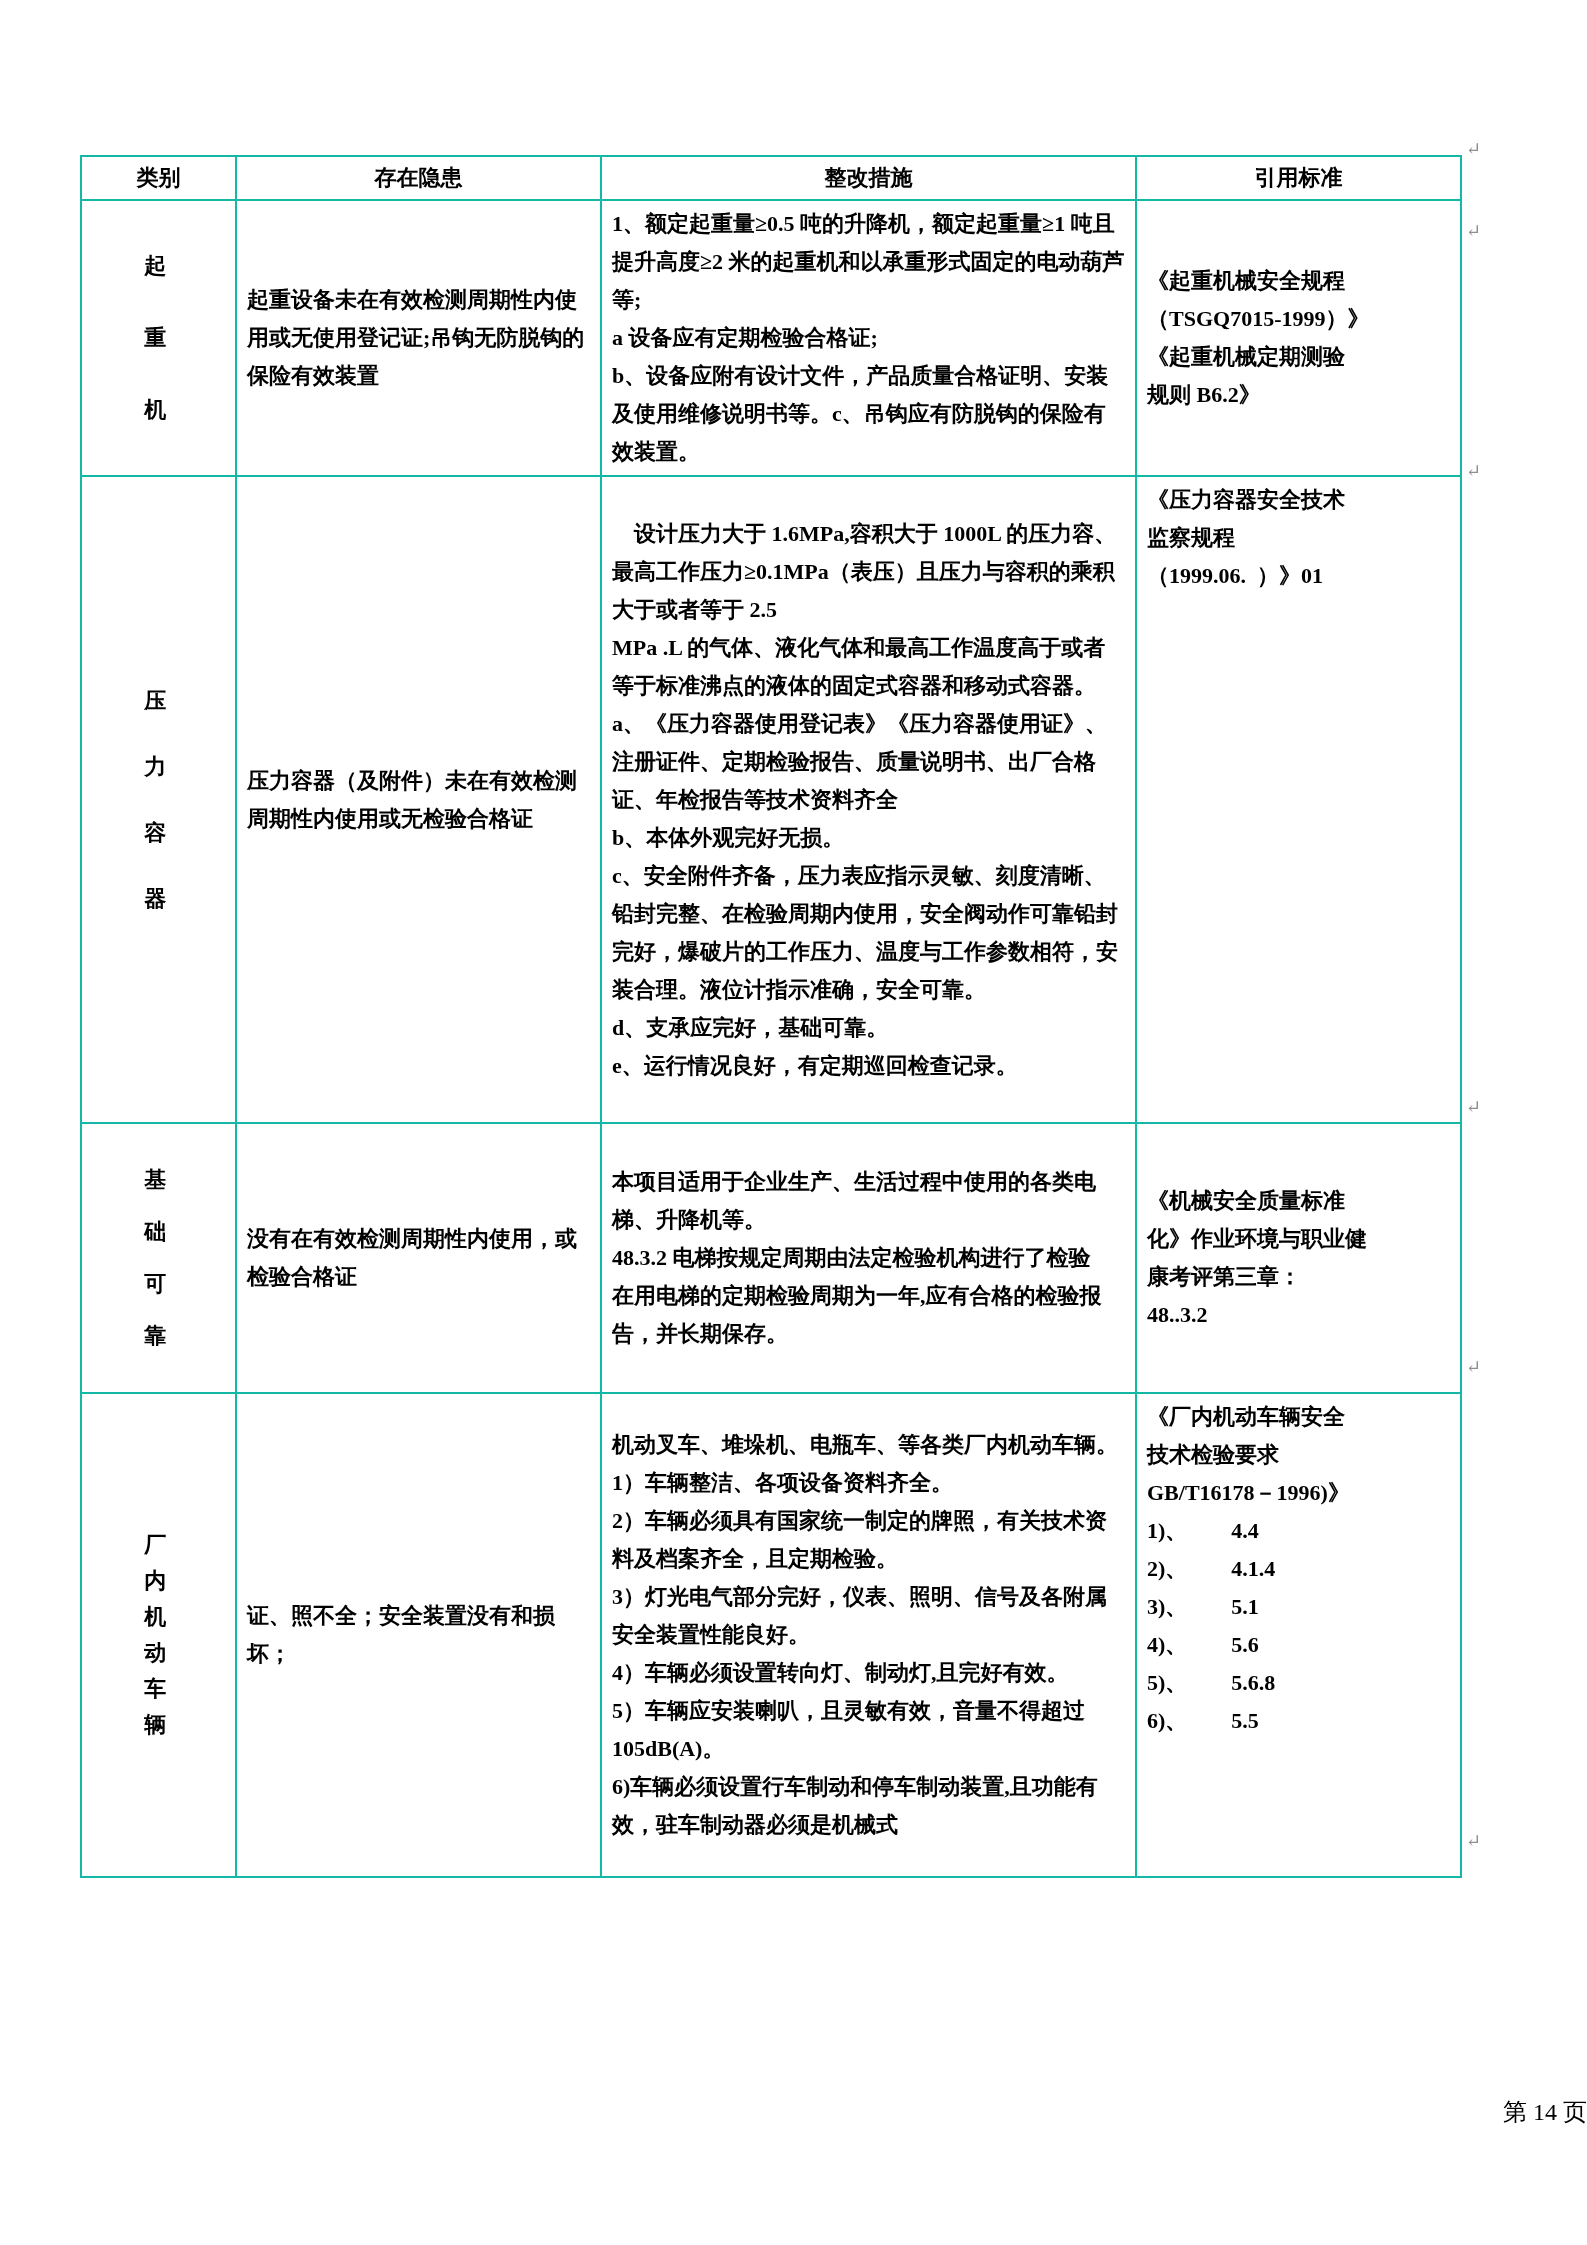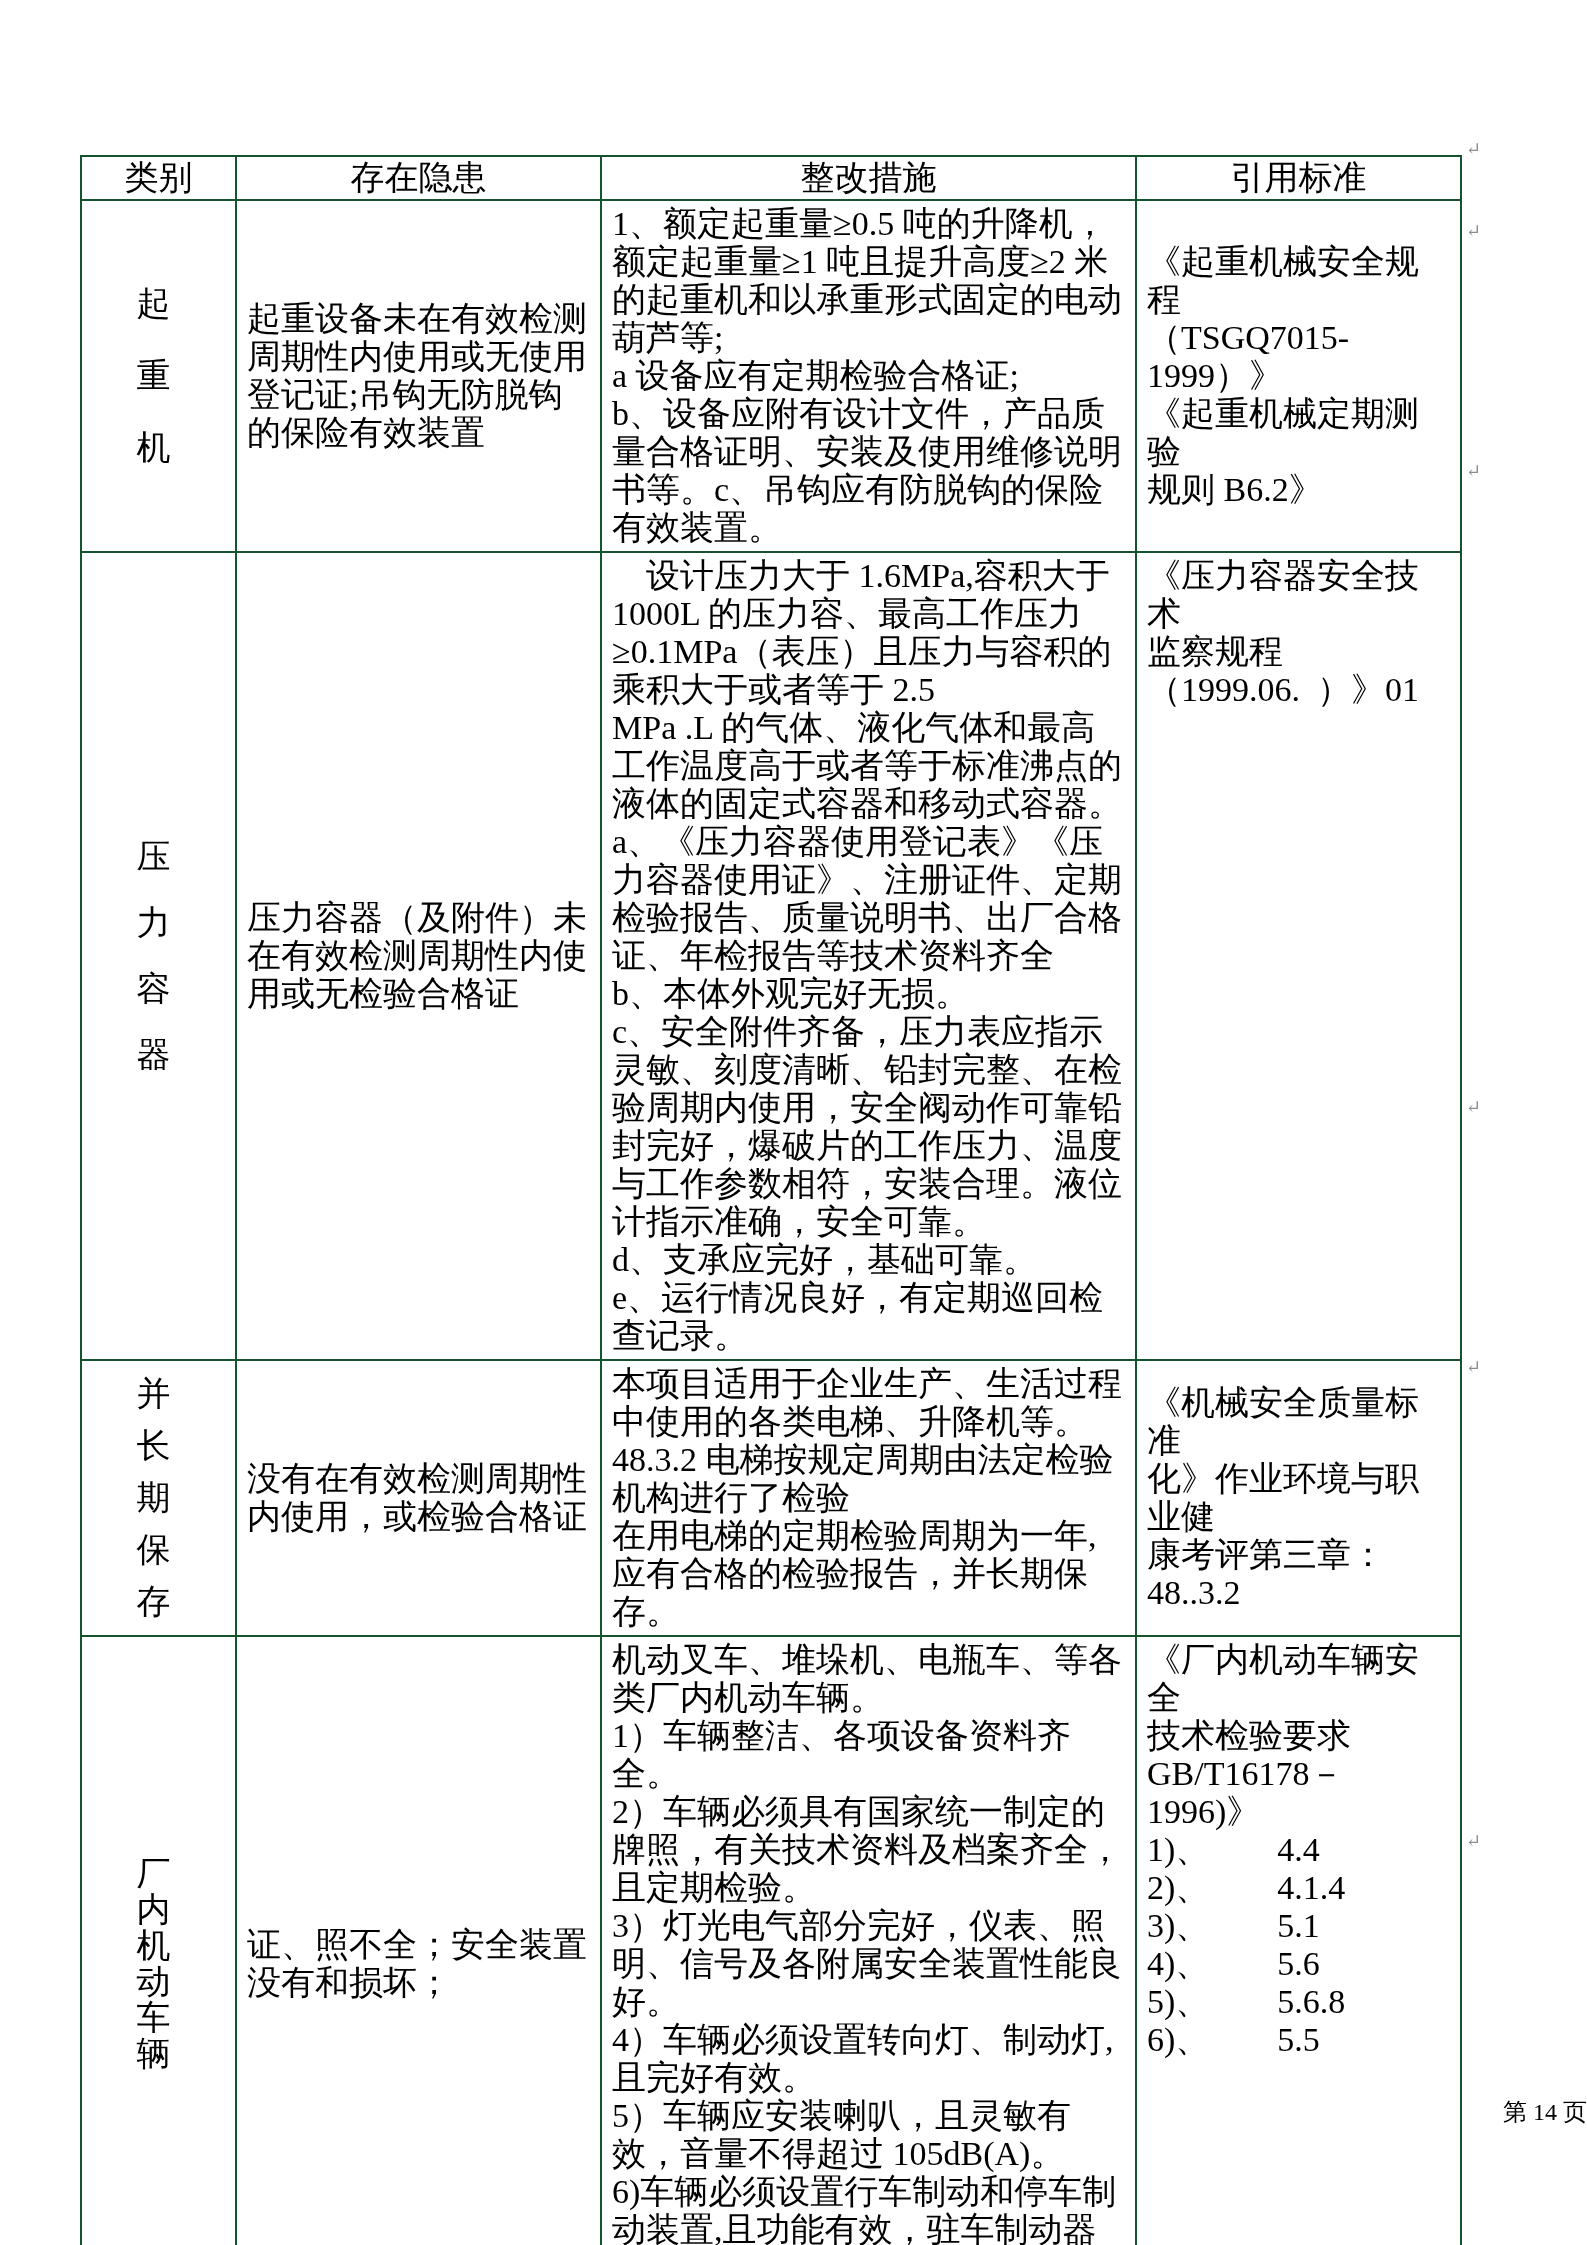--- a/index.html
+++ b/index.html
@@ -5,22 +5,22 @@
   html,body{margin:0;padding:0;}
   body{
     width:1587px;height:2245px;position:relative;background:#ffffff;color:#000;
     font-family:"Liberation Serif","DejaVu Serif",serif;
   }
   .doc-table{
     position:absolute;left:80px;top:155px;width:1380px;
     border-collapse:collapse;table-layout:fixed;
   }
   .doc-table th,.doc-table td{
-    border:2px solid #14532d;
-    font-size:34px;line-height:38px;font-weight:normal;
+    border:2px solid #14b8a6;
+    font-size:22px;line-height:38px;font-weight:bold;
     padding:4px 10px;vertical-align:middle;overflow:hidden;
   }
   .doc-table thead th{height:38px;text-align:center;padding:2px 4px;}
   .cell-category{text-align:center;}
   .vert{display:block;width:1.3em;margin:0 auto;word-break:break-all;text-align:left;}
   .cell-hazard{text-align:left;}
   .cell-measures{vertical-align:top;text-align:left;white-space:pre-wrap;}
   .cell-standards{text-align:left;white-space:pre-wrap;}
   tr.r1 td{height:255px;} tr.r2 td{height:637px;} tr.r3 td{height:260px;}
   tr.r4 td{height:474px;} tr.r5 td{height:260px;}
@@ -79,21 +79,21 @@
 b、本体外观完好无损。
 c、安全附件齐备，压力表应指示灵敏、刻度清晰、铅封完整、在检验周期内使用，安全阀动作可靠铅封完好，爆破片的工作压力、温度与工作参数相符，安装合理。液位计指示准确，安全可靠。
 d、支承应完好，基础可靠。
 e、运行情况良好，有定期巡回检查记录。</td>
       <td class="cell-standards">《压力容器安全技术
 监察规程
 （1999.06.  ）》01</td>
     </tr>
     <tr class="r3">
       <td class="cell-category">
-          <span class="vert">并长期保存</span>
+          <span class="vert">基础可靠</span>
         </td>
       <td class="cell-hazard">没有在有效检测周期性内使用，或检验合格证</td>
       <td class="cell-measures">本项目适用于企业生产、生活过程中使用的各类电梯、升降机等。
 48.3.2 电梯按规定周期由法定检验机构进行了检验
 在用电梯的定期检验周期为一年,应有合格的检验报告，并长期保存。</td>
       <td class="cell-standards">《机械安全质量标准
 化》作业环境与职业健
 康考评第三章：
 48..3.2</td>
     </tr>

